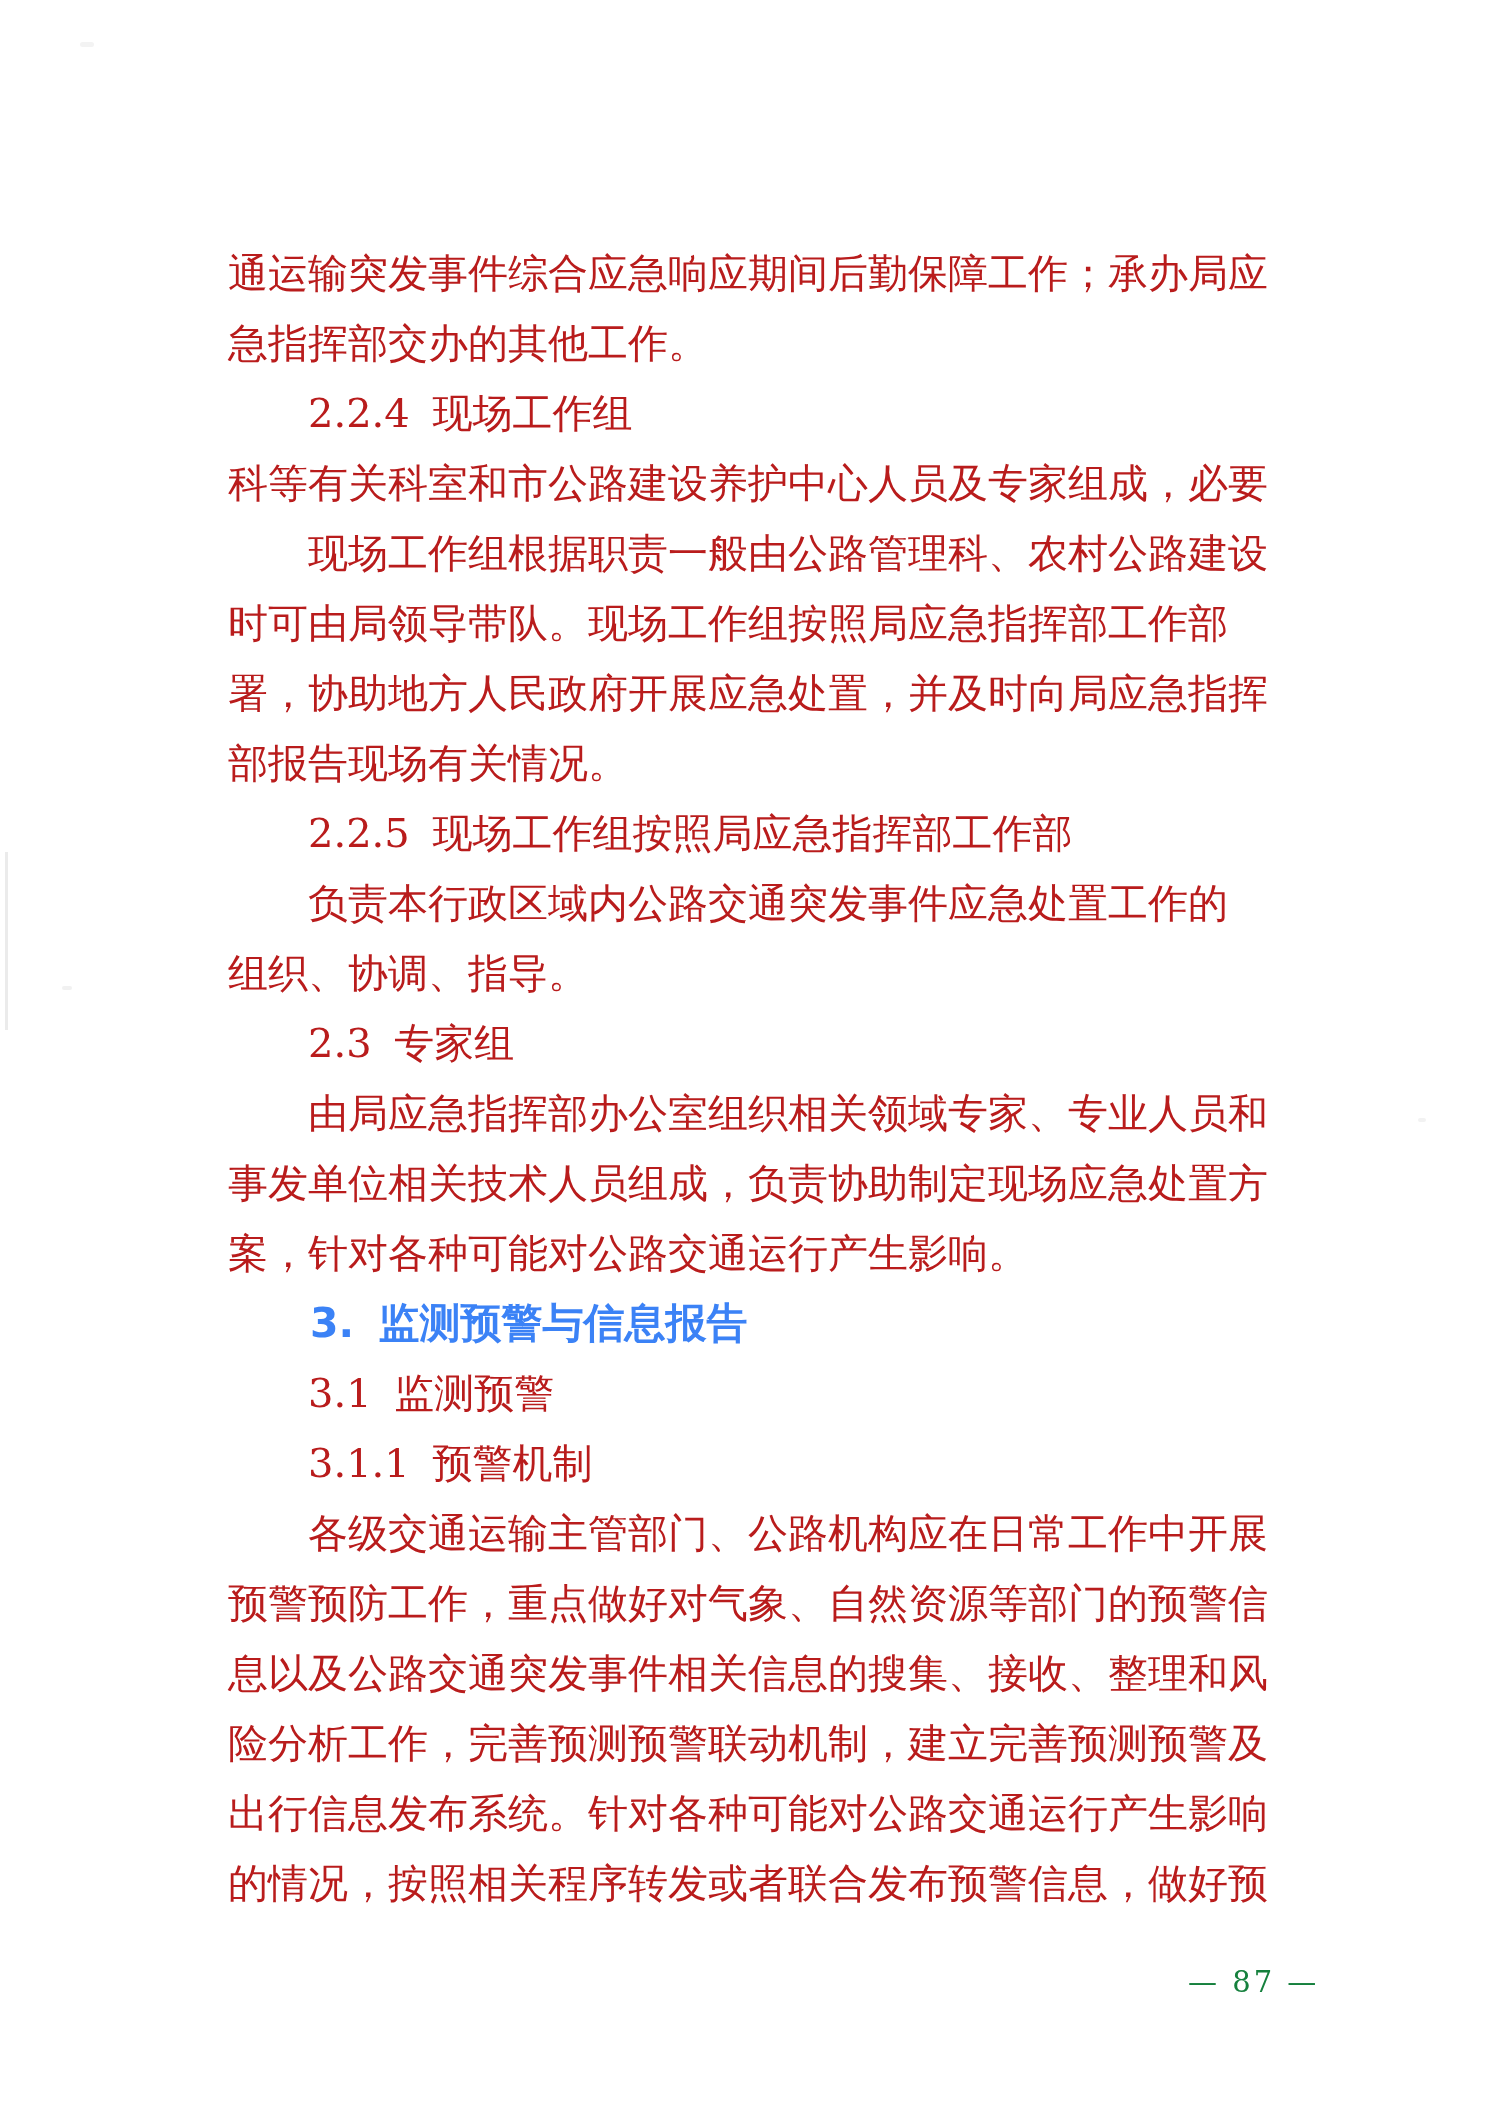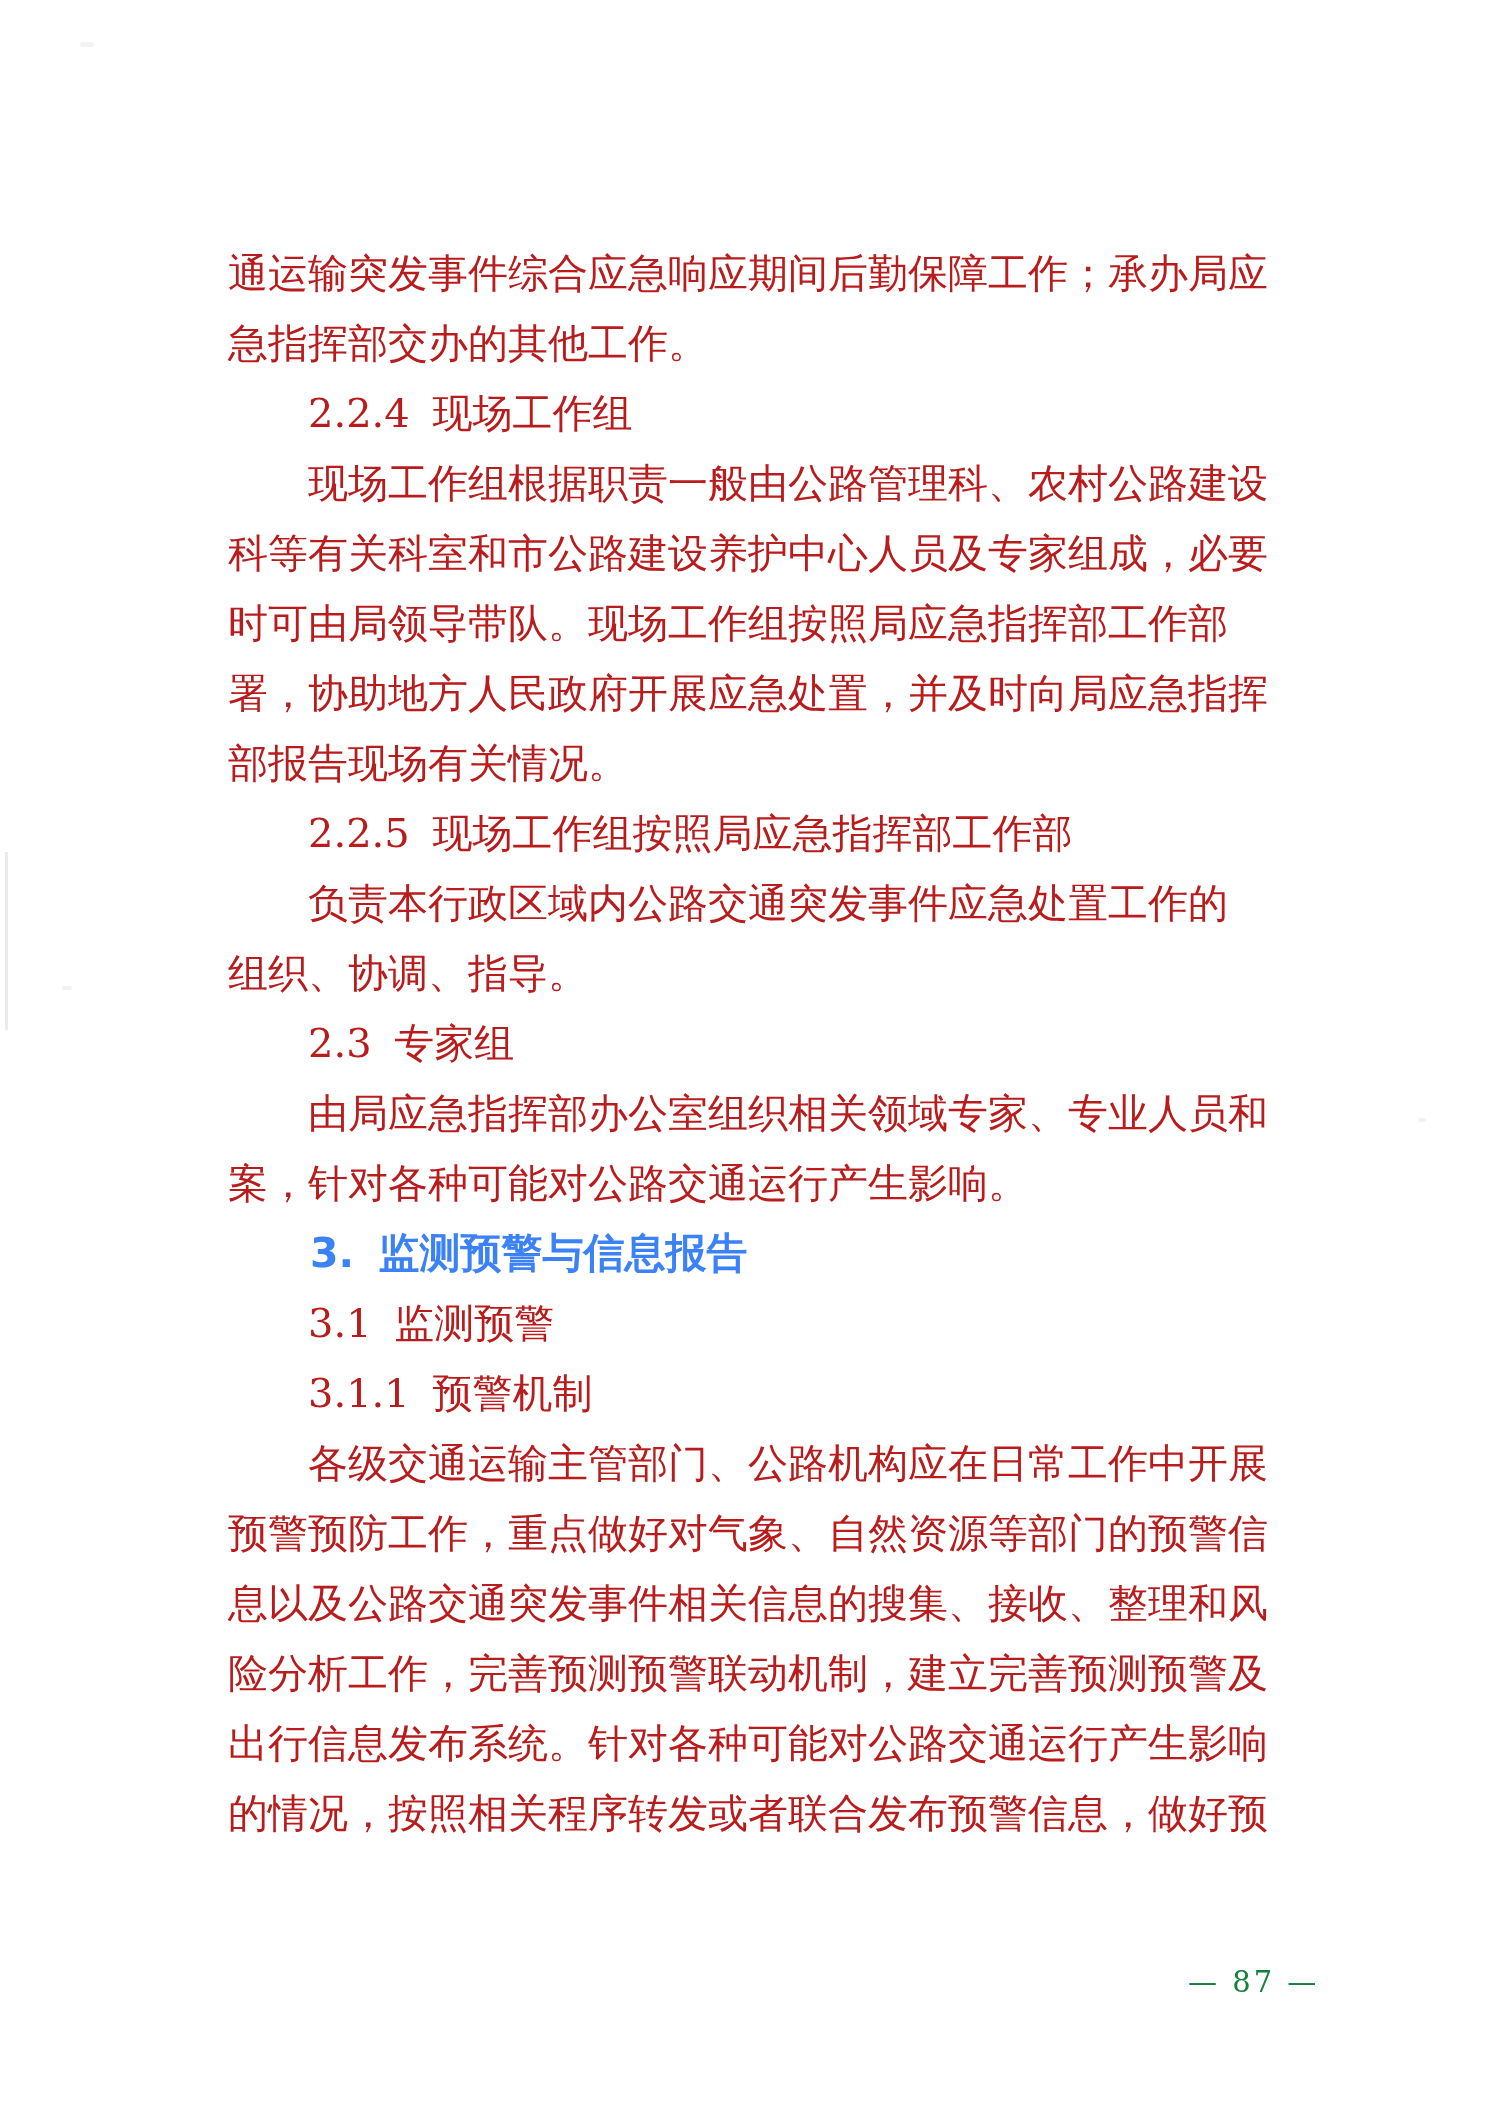--- a/index.html
+++ b/index.html
@@ -100,30 +100,31 @@
 <div class="page">
   <div class="scan-edge-line"></div>
   <div class="scan-speck-1"></div>
   <div class="scan-speck-2"></div>
   <div class="scan-speck-3"></div>
 
   <div class="page-text">
       <div class="line">通运输突发事件综合应急响应期间后勤保障工作；承办局应</div>
       <div class="line">急指挥部交办的其他工作。</div>
       <div class="line indent">2.2.4 现场工作组</div>
+      <div class="line">科等有关科室和市公路建设养护中心人员及专家组成，必要</div>
       <div class="line indent">现场工作组根据职责一般由公路管理科、农村公路建设</div>
-      <div class="line">科等有关科室和市公路建设养护中心人员及专家组成，必要</div>
       <div class="line">时可由局领导带队。现场工作组按照局应急指挥部工作部</div>
       <div class="line">署，协助地方人民政府开展应急处置，并及时向局应急指挥</div>
       <div class="line">部报告现场有关情况。</div>
       <div class="line indent">2.2.5 现场工作组按照局应急指挥部工作部</div>
       <div class="line indent">负责本行政区域内公路交通突发事件应急处置工作的</div>
       <div class="line">组织、协调、指导。</div>
       <div class="line indent">2.3 专家组</div>
       <div class="line indent">由局应急指挥部办公室组织相关领域专家、专业人员和</div>
+      <div class="line">事发单位相关技术人员组成，负责协助制定现场应急处置方</div>
       <div class="line">案，针对各种可能对公路交通运行产生影响。</div>
       <div class="line heading">3. 监测预警与信息报告</div>
       <div class="line indent">3.1 监测预警</div>
       <div class="line indent">3.1.1 预警机制</div>
       <div class="line indent">各级交通运输主管部门、公路机构应在日常工作中开展</div>
       <div class="line">预警预防工作，重点做好对气象、自然资源等部门的预警信</div>
       <div class="line">息以及公路交通突发事件相关信息的搜集、接收、整理和风</div>
       <div class="line">险分析工作，完善预测预警联动机制，建立完善预测预警及</div>
       <div class="line">出行信息发布系统。针对各种可能对公路交通运行产生影响</div>
       <div class="line">的情况，按照相关程序转发或者联合发布预警信息，做好预</div>

